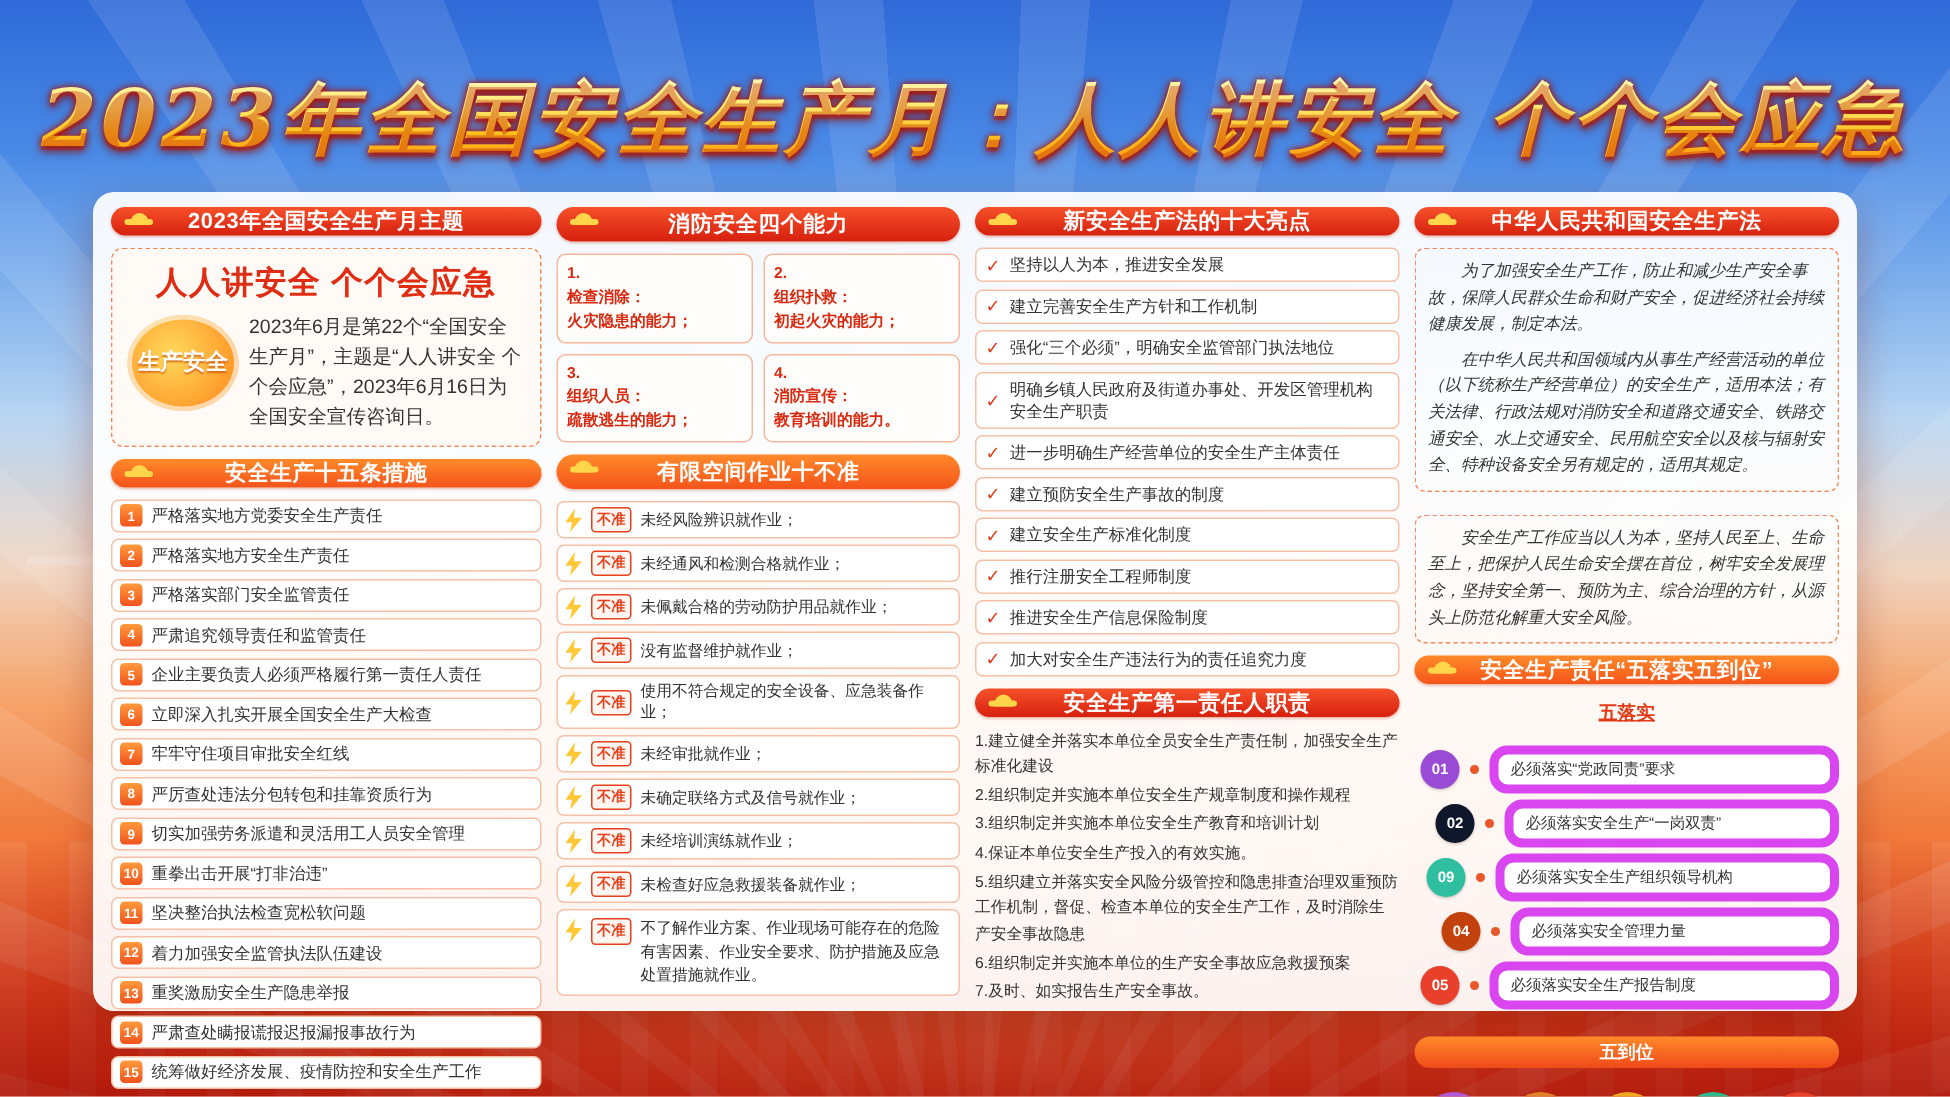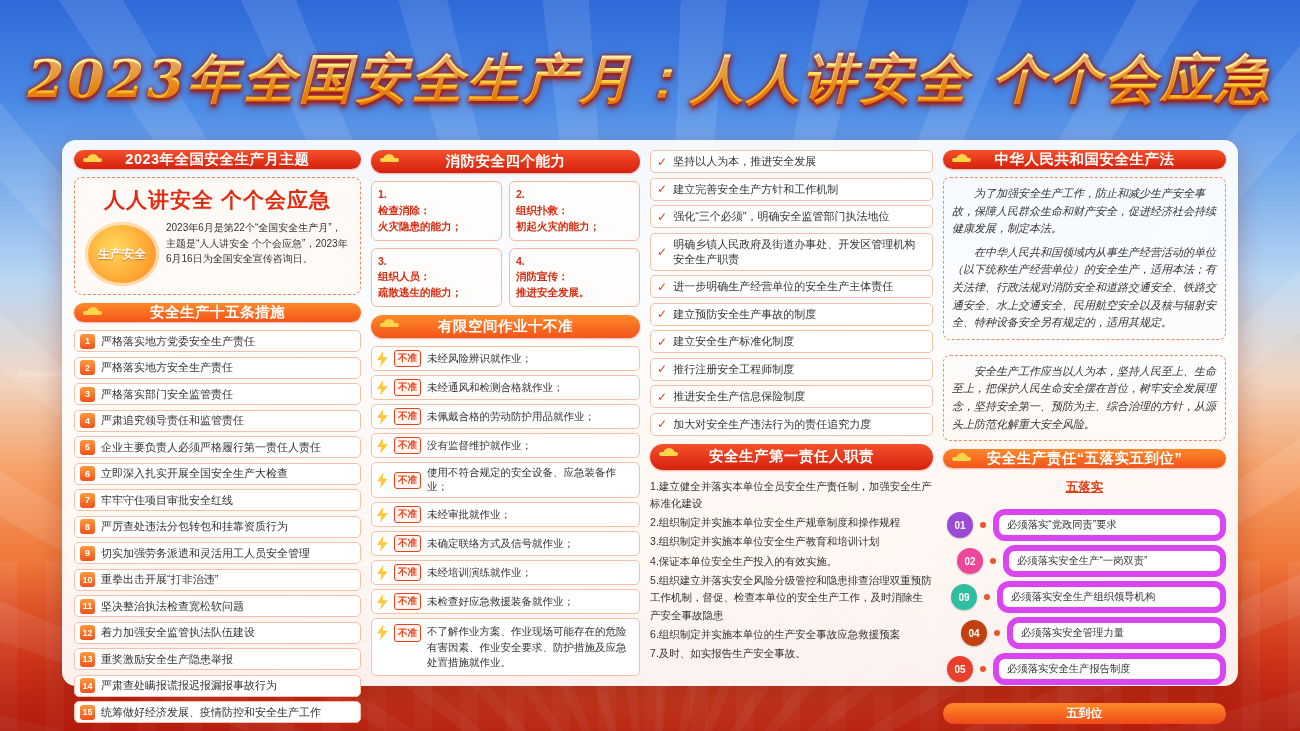--- a/index.html
+++ b/index.html
@@ -54,21 +54,21 @@
     background: linear-gradient(180deg,#fffbd0 0%,#ffe96a 38%,#ffc21f 62%,#ff8f12 100%);
     -webkit-background-clip: text; background-clip: text;
     -webkit-text-fill-color: transparent;
     text-shadow: 0 3px 0 rgba(180,20,0,.35);
     filter: drop-shadow(0 0 2px #b51505) drop-shadow(0 2px 3px rgba(120,0,0,.6));
     padding: 0 10px;
   }
 
   
   .board {
-    position: absolute; left: 62px; top: 140px; width: 1176px; height: 546px;
+    position: absolute; left: 62px; top: 128px; width: 1176px; height: 546px;
     background: rgba(255,255,255,.93);
     border-radius: 14px;
     box-shadow: 0 10px 26px rgba(110,10,0,.30);
     padding: 10px 12px;
     display: flex; gap: 10px;
     z-index: 4;
   }
   .col { display: flex; flex-direction: column; gap: 8px; }
   .col-1 { width: 290px; }
   .col-2 { width: 272px; }
@@ -93,27 +93,27 @@
     background: #ffd54a; border-radius: 2px; display: block;
   }
   .helmet b {
     position: absolute; left: 3.5px; top: 0; width: 12px; height: 8px;
     background: #ffd54a; border-radius: 7px 7px 0 0; display: block;
   }
 
   
   .theme-box { border: 1px dashed #f08a5d; border-radius: 8px; padding: 8px 10px 8px 10px; background: #fffaf6; position: relative; }
   .theme-title { color: #e02c12; font-size: 21px; font-weight: bold; text-align: center; margin-bottom: 6px; letter-spacing: 1px;}
-  .theme-body { font-size: 10px; line-height: 1.55; color: #333; }
+  .theme-body { font-size: 13px; line-height: 1.55; color: #333; }
   .stamp {
     width: 74px; height: 64px; float: left; margin: 2px 7px 0 0;
     background: radial-gradient(circle at 40% 40%, #ffd95c, #ff9c2b 70%);
     border-radius: 50%;
     display: flex; align-items: center; justify-content: center;
-    color: #fff; font-weight: bold; font-size: 12px; line-height: 1.05; text-align: right;
+    color: #fff; font-weight: bold; font-size: 15px; line-height: 1.05; text-align: right;
     box-shadow: inset 0 0 0 3px rgba(255,255,255,.6);
     text-shadow: 0 1px 1px rgba(190,60,0,.6);
   }
 
   
   .num-list { display: flex; flex-direction: column; gap: 4.5px; }
   .num-item {
     display: flex; align-items: center; gap: 6px;
     border: 1px solid #f6c0a8; border-radius: 5px;
     background: #fff; padding: 2.5px 5px; font-size: 11px; color: #333;
@@ -325,21 +325,21 @@
             <span>3.</span> 
             <span>组织人员：</span>
           </span>
         <span>疏散逃生的能力；</span>
       </div>
       <div class="ability">
         <span>
             <span>4.</span> 
             <span>消防宣传：</span>
           </span>
-        <span>推进安全发展。</span>
+        <span>教育培训的能力。</span>
       </div>
     </div>
 
     <div class="sec-head">
       <span class="helmet">
           <b></b>
           <i></i>
         </span>
       <span>有限空间作业十不准</span>
     </div>
@@ -392,20 +392,27 @@
         </div>
       <div class="forb-item tall">
           <span class="bolt"></span>
           <span class="forb-tag">不准</span>
           <span>不了解作业方案、作业现场可能存在的危险有害因素、作业安全要求、防护措施及应急处置措施就作业。</span>
         </div>
     </div>
   </div>
 
   <div class="col col-3">
+    <div class="sec-head red">
+      <span class="helmet">
+          <b></b>
+          <i></i>
+        </span>
+      <span>新安全生产法的十大亮点</span>
+    </div>
 
     <div class="check-list">
       <div class="check-item">
           <span class="tick">✓</span>
           <span>坚持以人为本，推进安全发展</span>
         </div>
       <div class="check-item">
           <span class="tick">✓</span>
           <span>建立完善安全生产方针和工作机制</span>
         </div>
@@ -489,21 +496,21 @@
 
     <div class="ff-title">五落实</div>
 
     <div class="ff-wrap">
       <div class="ff-row">
         <span class="ff-badge" style="background:#9a4bd6">01</span>
         <span class="ff-dot"></span>
         <span class="ff-text">必须落实“党政同责”要求</span>
       </div>
       <div class="ff-row" style="padding-left:10px">
-        <span class="ff-badge" style="background:#ec4899">02</span>
+        <span class="ff-badge" style="background:#0f172a">02</span>
         <span class="ff-dot"></span>
         <span class="ff-text">必须落实安全生产“一岗双责”</span>
       </div>
       <div class="ff-row" style="padding-left:4px">
         <span class="ff-badge" style="background:#2fbfa0">09</span>
         <span class="ff-dot"></span>
         <span class="ff-text">必须落实安全生产组织领导机构</span>
       </div>
       <div class="ff-row" style="padding-left:14px">
         <span class="ff-badge" style="background:#c2410c">04</span>

